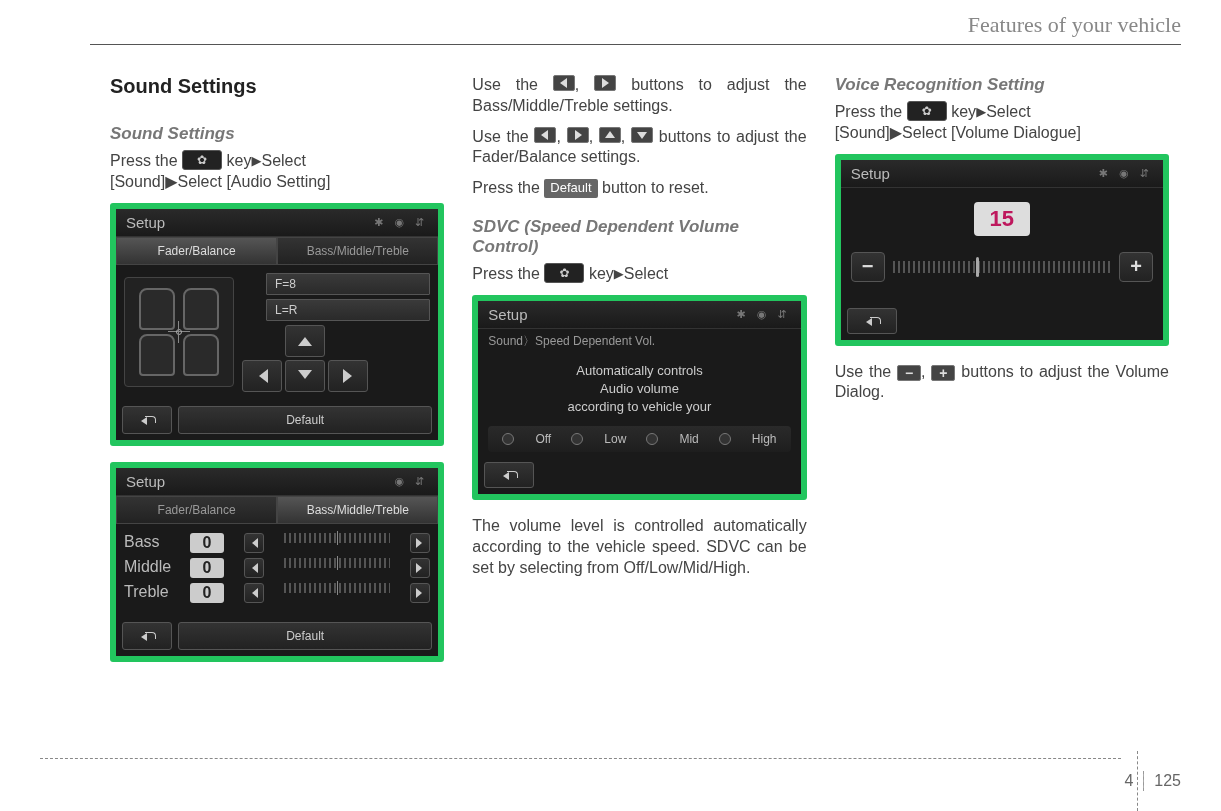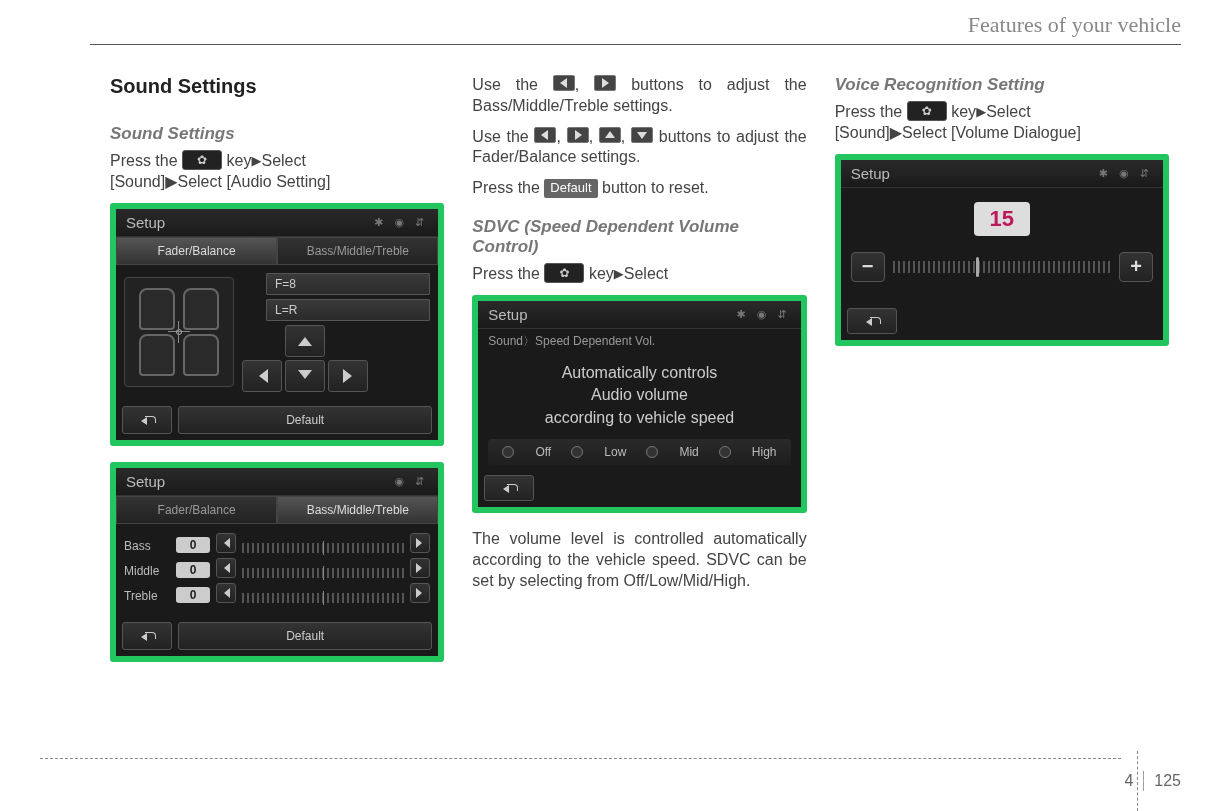--- a/index.html
+++ b/index.html
@@ -238,24 +238,24 @@
   .back-arrow::after {
     content:""; position:absolute; left:8px; top:2px;
     width:10px; height:6px; border: 1.5px solid #ccc;
     border-left: none; border-bottom: none;
     border-radius: 0 4px 0 0;
   }
 
   .eq-body { padding: 4px 8px 8px 8px; }
   .eq-row {
     display: flex;
-    align-items: flex-end;
-    gap: 6px;
+    align-items: flex-start;
+    gap: 20px;
     margin: 5px 0;
-    font-size: 12px;
+    font-size: 16px;
   }
   .eq-row .lbl { width: 46px; color: #bbb; }
   .eq-row .val {
     width: 34px; text-align: center;
     background: #ccc; color:#222; border-radius:3px; padding:1px 0;
     font-weight:bold;
   }
   .eq-row .mini {
     width: 20px; height: 20px;
     background: linear-gradient(#333,#222);
@@ -277,21 +277,21 @@
   .breadcrumb {
     font-size: 12px;
     padding: 4px 10px;
     color: #999;
   }
   .sdvc-body {
     text-align: center;
     padding: 8px 10px 4px 10px;
   }
   .sdvc-body .desc {
-    font-size: 16px;
+    font-size: 13px;
     color: #ccc;
     line-height: 1.4;
     margin-bottom: 10px;
   }
   .radio-row {
     display: flex;
     justify-content: space-around;
     padding: 6px 4px;
     background: linear-gradient(#2a2a2a,#1e1e1e);
     border-radius: 4px;
@@ -522,21 +522,21 @@
     <div class="screen">
       <div class="screen-header">
         <span>Setup</span>
         <span class="status">✱ ◉ ⇵</span>
       </div>
       <div class="breadcrumb">Sound〉Speed Dependent Vol.</div>
       <div class="sdvc-body">
         <div class="desc">
           <span>Automatically controls</span><br>
           <span>Audio volume</span><br>
-          <span>according to vehicle speed</span>
+          <span>according to vehicle your</span>
         </div>
         <div class="radio-row">
           <div class="opt">
               <span class="dot"></span>
               <span>Off</span>
             </div>
           <div class="opt">
               <span class="dot"></span>
               <span>Low</span>
             </div>
@@ -584,20 +584,26 @@
           <div class="pm">+</div>
         </div>
       </div>
       <div class="screen-footer">
         <div class="sbtn back">
             <div class="back-arrow"></div>
           </div>
       </div>
     </div>
 
+    <p class="body">
+      <span>Use the </span>
+      <span class="pm-btn">−</span>,
+      <span class="pm-btn">+</span>
+      <span> buttons to adjust the Volume Dialog.</span>
+    </p>
   </div>
 
 </div>
 
 <div class="footer-line"></div>
 <div class="footer-line2"></div>
 <div class="footer">
   <span>4</span>
   <span class="sep"></span>
   <span>125</span>

